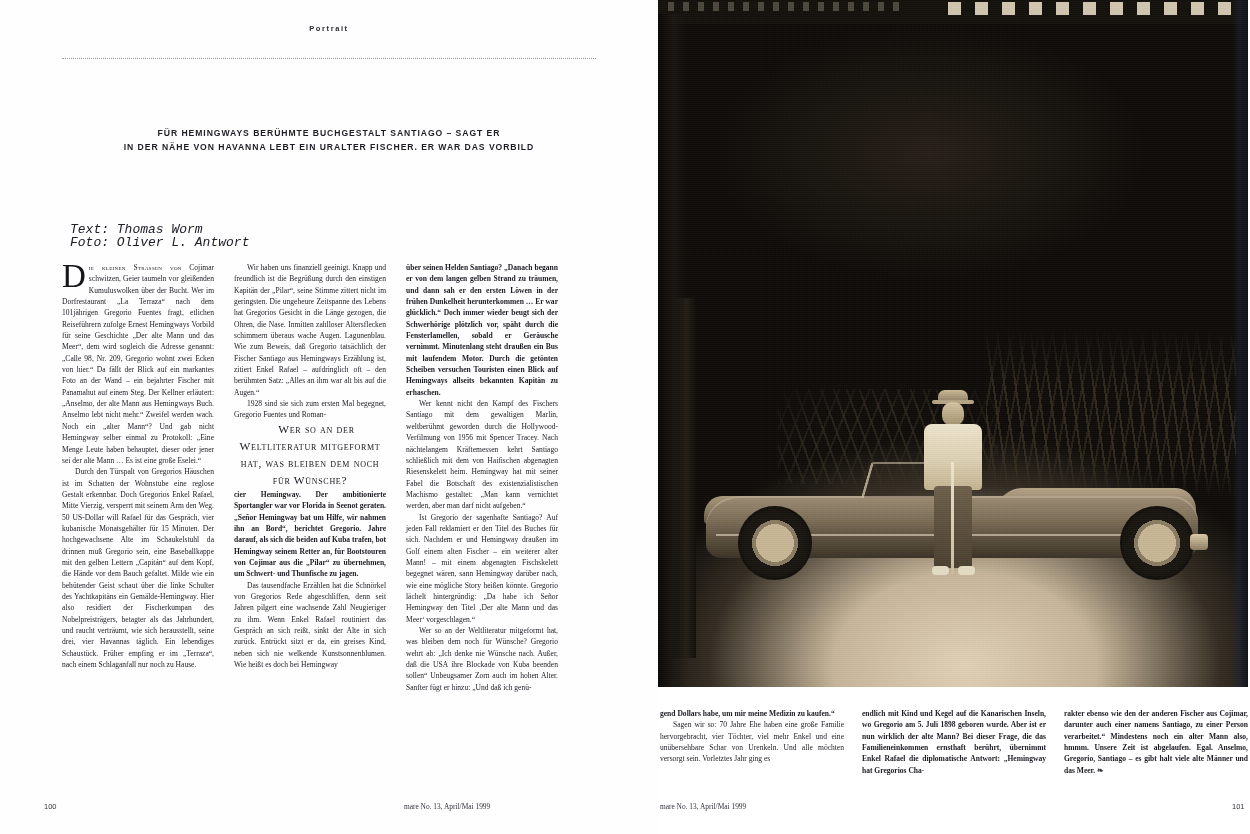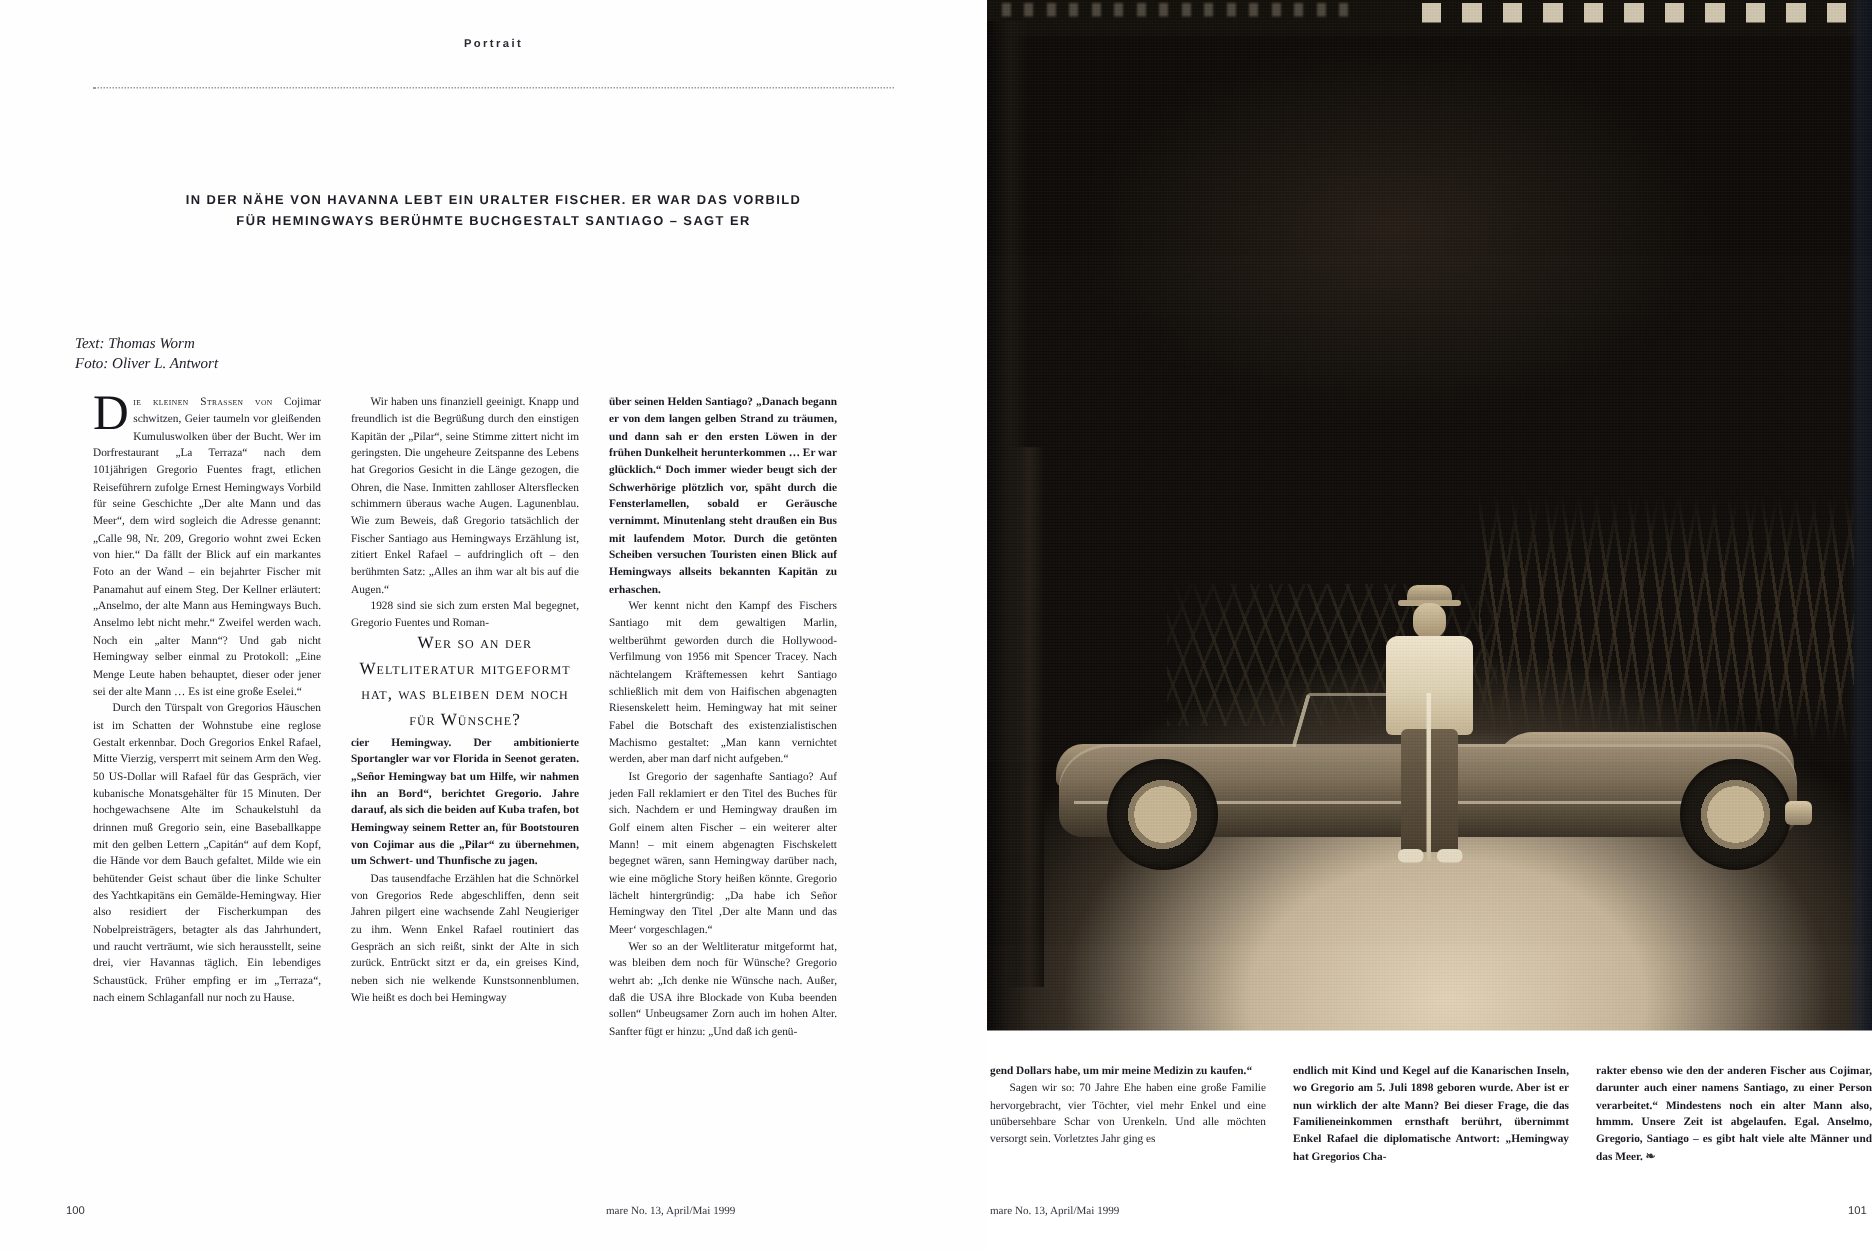--- a/index.html
+++ b/index.html
@@ -72,25 +72,25 @@
     font-family: "Liberation Sans", sans-serif;
     font-size: 8.6px;
     font-weight: 700;
     letter-spacing: 0.95px;
     line-height: 14px;
     color: #1d1d26;
   }
 
   .credits {
     position: absolute;
-    left: 50px;
+    left: 70px;
     top: 224px;
-    font-family: Liberation Serif, serif;
+    font-family: Liberation Mono, monospace;
     font-style: italic;
-    font-size: 10px;
+    font-size: 13px;
     line-height: 12.5px;
     color: #20202a;
   }
 
   .cols {
     position: absolute;
     left: 62px;
     top: 262px;
     width: 496px;
     height: 522px;
@@ -438,22 +438,22 @@
 <div class="spread">
 
   <div class="page-left">
 
     <div class="running-head">Portrait</div>
 
     <div class="rule-dotted"></div>
 
 
     <div class="deck">
+      <div>FÜR HEMINGWAYS BERÜHMTE BUCHGESTALT SANTIAGO – SAGT ER</div>
       <div>IN DER NÄHE VON HAVANNA LEBT EIN URALTER FISCHER. ER WAR DAS VORBILD</div>
-      <div>FÜR HEMINGWAYS BERÜHMTE BUCHGESTALT SANTIAGO – SAGT ER</div>
     </div>
 
     <div class="credits">
       <div>Text: Thomas Worm</div>
       <div>Foto: Oliver L. Antwort</div>
     </div>
 
     <div class="cols">
 
       <div class="col">

